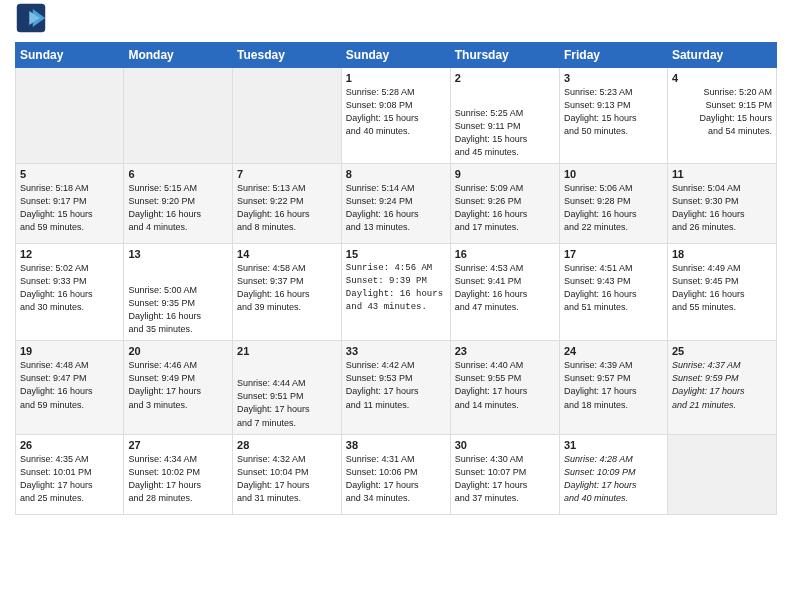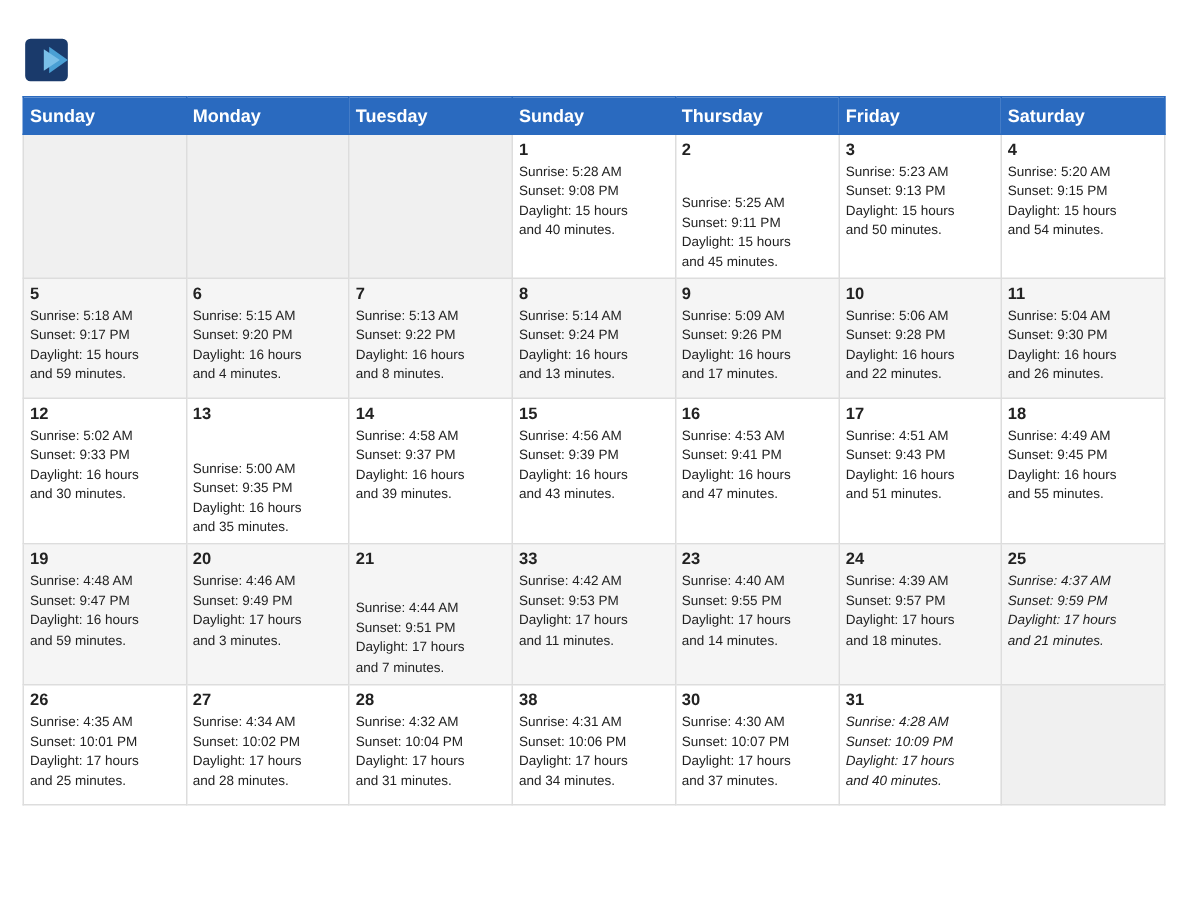--- a/index.html
+++ b/index.html
@@ -5,21 +5,21 @@
     * { box-sizing: border-box; margin: 0; padding: 0; }
     body {
       font-family: Arial, sans-serif;
       background: #fff;
       width: 792px;
       height: 612px;
       overflow: hidden;
     }
     .page {
       width: 792px;
-      padding: 24px 15px;
+      padding: 2px 15px;
     }
     .header-row {
       display: flex;
       justify-content: space-between;
       align-items: flex-start;
       margin-bottom: 8px;
     }
     .logo {
       display: flex;
       align-items: center;
@@ -147,21 +147,21 @@
           </td>
           <td>
             <span class="day-num">3</span>
             <div class="day-info" style="white-space: pre-line;">Sunrise: 5:23 AM
 Sunset: 9:13 PM
 Daylight: 15 hours
 and 50 minutes.</div>
           </td>
           <td>
             <span class="day-num">4</span>
-            <div class="day-info" style="white-space: pre-line;">Sunrise: 5:20 AM
+            <div class="day-info" style="white-space: pre-line; text-align: right;">Sunrise: 5:20 AM
 Sunset: 9:15 PM
 Daylight: 15 hours
 and 54 minutes.</div>
           </td>
         </tr>
         <tr>
           <td>
             <span class="day-num">5</span>
             <div class="day-info" style="white-space: pre-line;">Sunrise: 5:18 AM
 Sunset: 9:17 PM
@@ -228,21 +228,21 @@
           </td>
           <td>
             <span class="day-num">14</span>
             <div class="day-info" style="white-space: pre-line;">Sunrise: 4:58 AM
 Sunset: 9:37 PM
 Daylight: 16 hours
 and 39 minutes.</div>
           </td>
           <td>
             <span class="day-num">15</span>
-            <div class="day-info" style="white-space: pre-line;">Sunrise: 4:56 AM
+            <div class="day-info" style="white-space: pre-line; font-family: Liberation Mono, monospace;">Sunrise: 4:56 AM
 Sunset: 9:39 PM
 Daylight: 16 hours
 and 43 minutes.</div>
           </td>
           <td>
             <span class="day-num">16</span>
             <div class="day-info" style="white-space: pre-line;">Sunrise: 4:53 AM
 Sunset: 9:41 PM
 Daylight: 16 hours
 and 47 minutes.</div>

